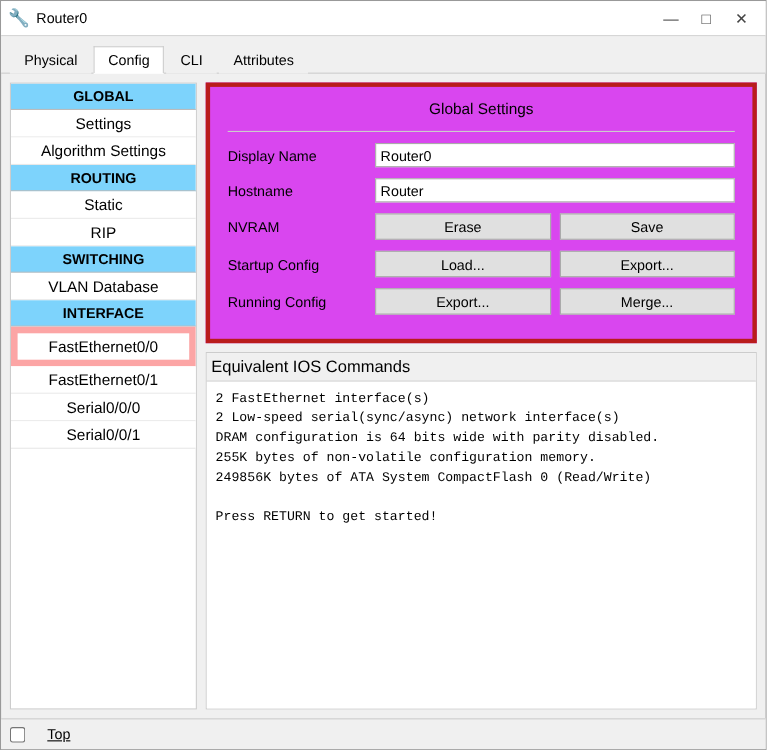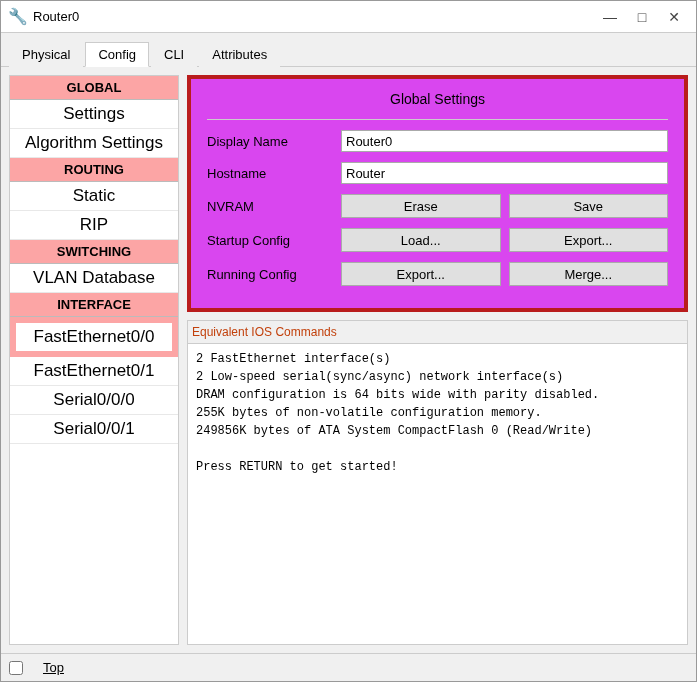--- a/index.html
+++ b/index.html
@@ -123,33 +123,33 @@
       overflow-x: hidden;
     }
 
     .sidebar-scroll::-webkit-scrollbar {
       width: 10px;
     }
     .sidebar-scroll::-webkit-scrollbar-track { background: #f0f0f0; }
     .sidebar-scroll::-webkit-scrollbar-thumb { background: #aaa; border: 1px solid #888; }
 
     .sidebar-header {
-      background: #fca5a5;
+      background: #7dd3fc;
       text-align: center;
       font-weight: bold;
       padding: 4px;
       font-size: 13px;
       border-bottom: 1px solid #bbb;
     }
 
     .sidebar-item {
       text-align: center;
       padding: 4px 6px;
       cursor: pointer;
-      font-size: 17px;
+      font-size: 14px;
       border-bottom: 1px solid #e8e8e8;
       background: #fff;
     }
 
     .sidebar-item.selected {
       border: 6px solid #fca5a5;
       background: #fff;
     }
 
     
@@ -221,23 +221,23 @@
     .ios-box {
       flex: 1;
       display: flex;
       flex-direction: column;
       border: 1px solid #ccc;
       background: #fff;
       min-height: 0;
     }
 
     .ios-title {
-      font-size: 12px;
+      font-size: 15px;
       padding: 4px 0 4px 4px;
-      color: #c2410c;
+      color: #000000;
       background: #f0f0f0;
       border-bottom: 1px solid #ccc;
     }
 
     .ios-content {
       flex: 1;
       overflow-y: auto;
       overflow-x: auto;
       padding: 6px 8px;
       background: #fff;

